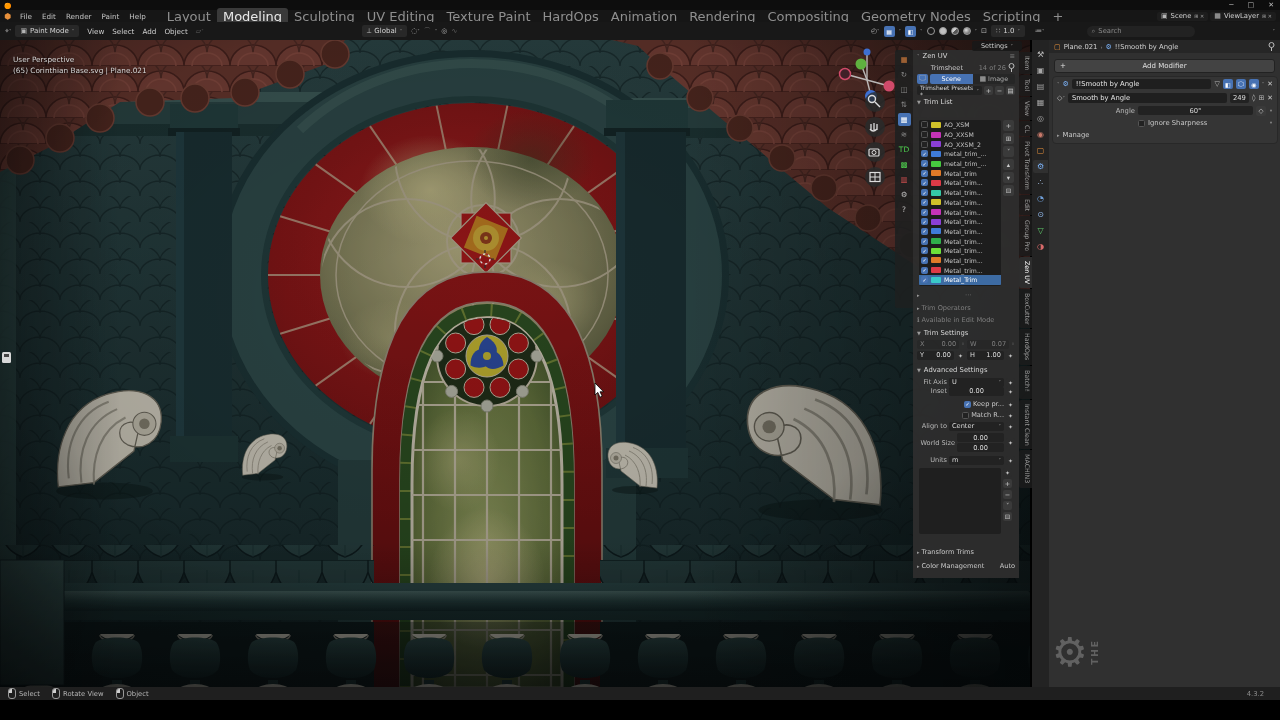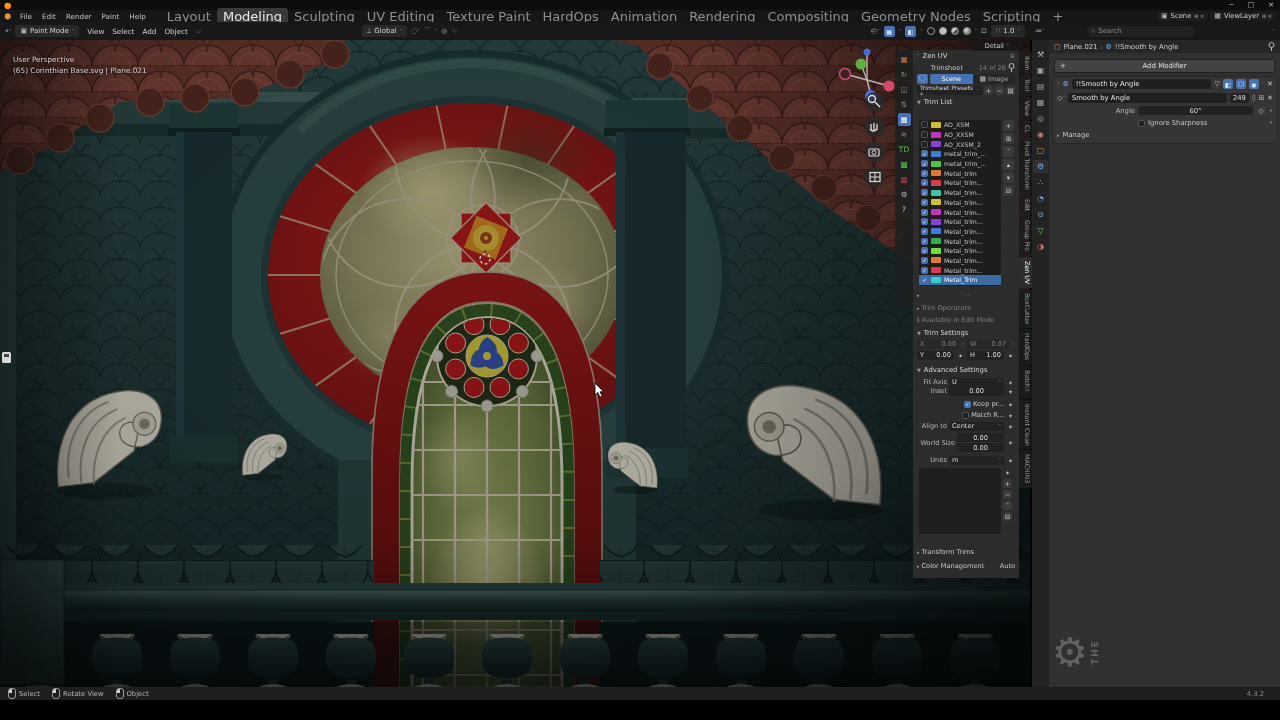--- a/index.html
+++ b/index.html
@@ -169,21 +169,21 @@
     <span class="hic"><span class="chev">˅</span></span>
     <span class="hic">⊡</span>
     <div class="hbtn">
       <span class="hic">∷</span>
       <span>1.0</span>
       <span class="chev">˅</span>
     </div>
   </div>
 
   <div id="optbtn" class="ab">
-    <span>Detail</span>
+    <span>Settings</span>
       <span class="chev">˅</span>
   </div>
 
   <svg id="scene" class="ab" viewBox="0 0 1030 648">
     <defs>
       <linearGradient id="wg" x1="0" y1="0" x2="0" y2="1">
           <stop offset="0" stop-color="#2d4747"></stop>
           <stop offset="1" stop-color="#132425"></stop>
         </linearGradient>
       <radialGradient id="cg" cx=".45" cy=".4" r=".75">

